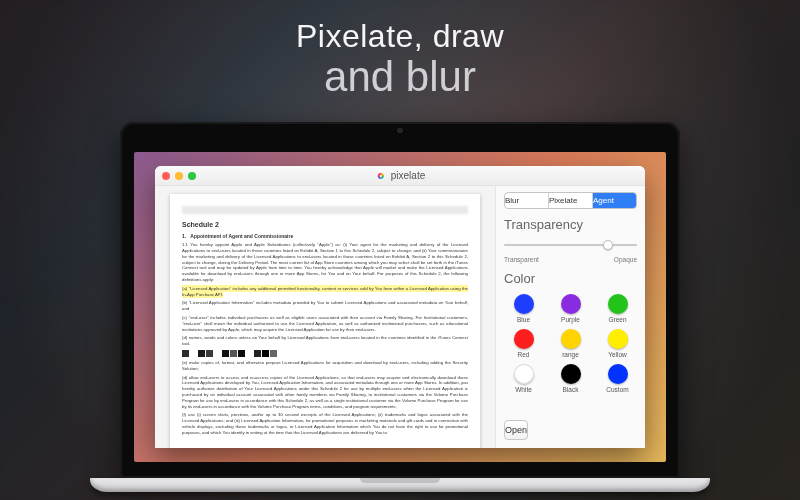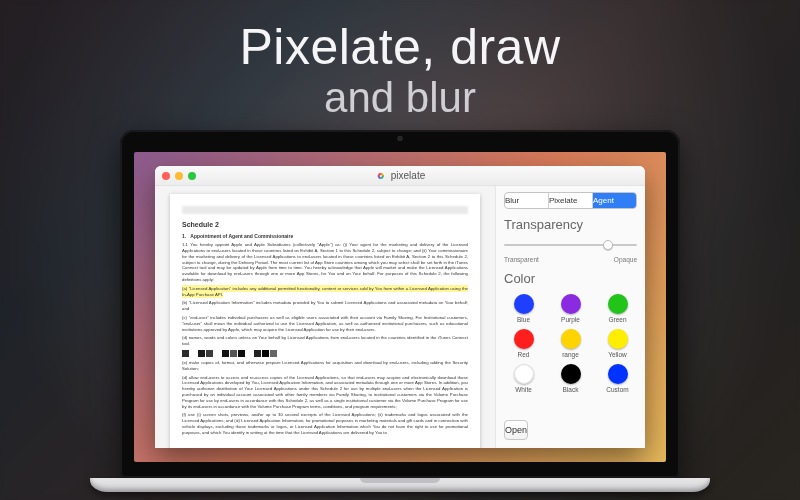--- a/index.html
+++ b/index.html
@@ -14,31 +14,31 @@
   }
   .bg::before {
     content:""; position:absolute; inset:0;
     backdrop-filter: blur(2px);
     background: rgba(40,40,45,0.15);
   }
   .headline {
     position: relative; text-align: center; padding-top: 18px;
     color: #f5f5f7; z-index: 2;
   }
-  .headline .h1 { font-size: 50px; font-weight: 300; letter-spacing: 0.5px; }
+  .headline .h1 { font-size: 32px; font-weight: 300; letter-spacing: 0.5px; }
   .headline .h2 { font-size: 42px; font-weight: 200; color: #cfcfd4; margin-top: -2px; }
 
   
   .laptop {
     position: absolute; left: 50%; transform: translateX(-50%);
     bottom: 8px; width: 560px; z-index: 3;
   }
   .bezel {
     background: #0a0a0a; border-radius: 14px 14px 6px 6px;
-    padding: 22px 14px 16px 14px;
+    padding: 30px 14px 16px 14px;
     box-shadow: 0 10px 30px rgba(0,0,0,0.6), inset 0 0 0 2px #1a1a1a;
     position: relative;
   }
   .camera { position:absolute; top:6px; left:50%; transform:translateX(-50%); width:5px; height:5px; background:#222; border-radius:50%; box-shadow: inset 0 0 1px #555; }
   .screen {
     width: 100%; height: 310px; background: linear-gradient(135deg,#8b5a8f 0%,#d87a5a 50%,#e6b85a 100%);
     border-radius: 2px; position: relative; overflow: hidden;
   }
   .base {
     height: 14px; background: linear-gradient(#e8e8ea,#cfcfd2);

